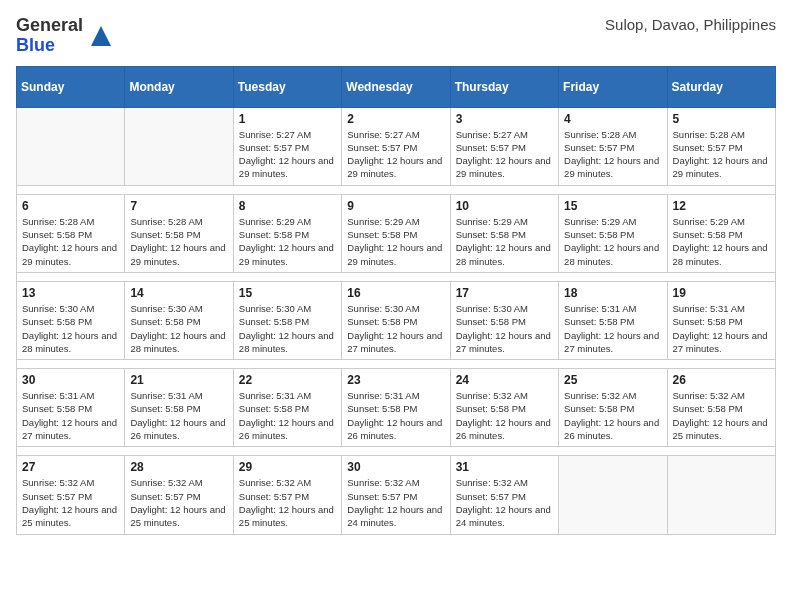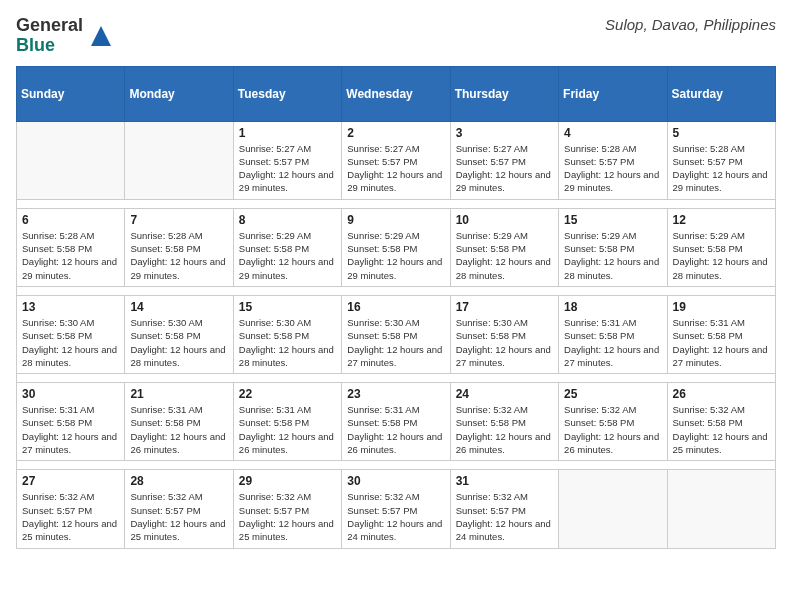--- a/index.html
+++ b/index.html
@@ -27,51 +27,50 @@
       line-height: 1.1;
     }
     .logo-general {
       font-size: 18px;
       font-weight: bold;
       color: #333;
     }
     .logo-blue {
       font-size: 18px;
       font-weight: bold;
-      color: #0f766e;
+      color: #1d4ed8;
     }
     .logo-icon {
       width: 28px;
       height: 28px;
       margin-left: 4px;
     }
     .title-section {
       text-align: right;
     }
     .month-year {
       font-size: 36px;
       font-weight: bold;
       color: #222;
     }
     .location {
       font-size: 15px;
       color: #444;
-      font-style: italic;
     }
     .calendar {
       width: 100%;
       border-collapse: collapse;
       border: 1px solid #ccc;
     }
     .calendar th {
       background: #2d6db5;
       color: #fff;
       font-size: 12px;
       font-weight: bold;
-      padding: 20px 4px;
+      padding: 13px 4px;
       text-align: left;
       border: 1px solid #2563a8;
     }
     .calendar td {
       vertical-align: top;
       border: 1px solid #ccc;
       padding: 4px 5px;
       width: 108px;
       min-height: 80px;
       font-size: 10px;

